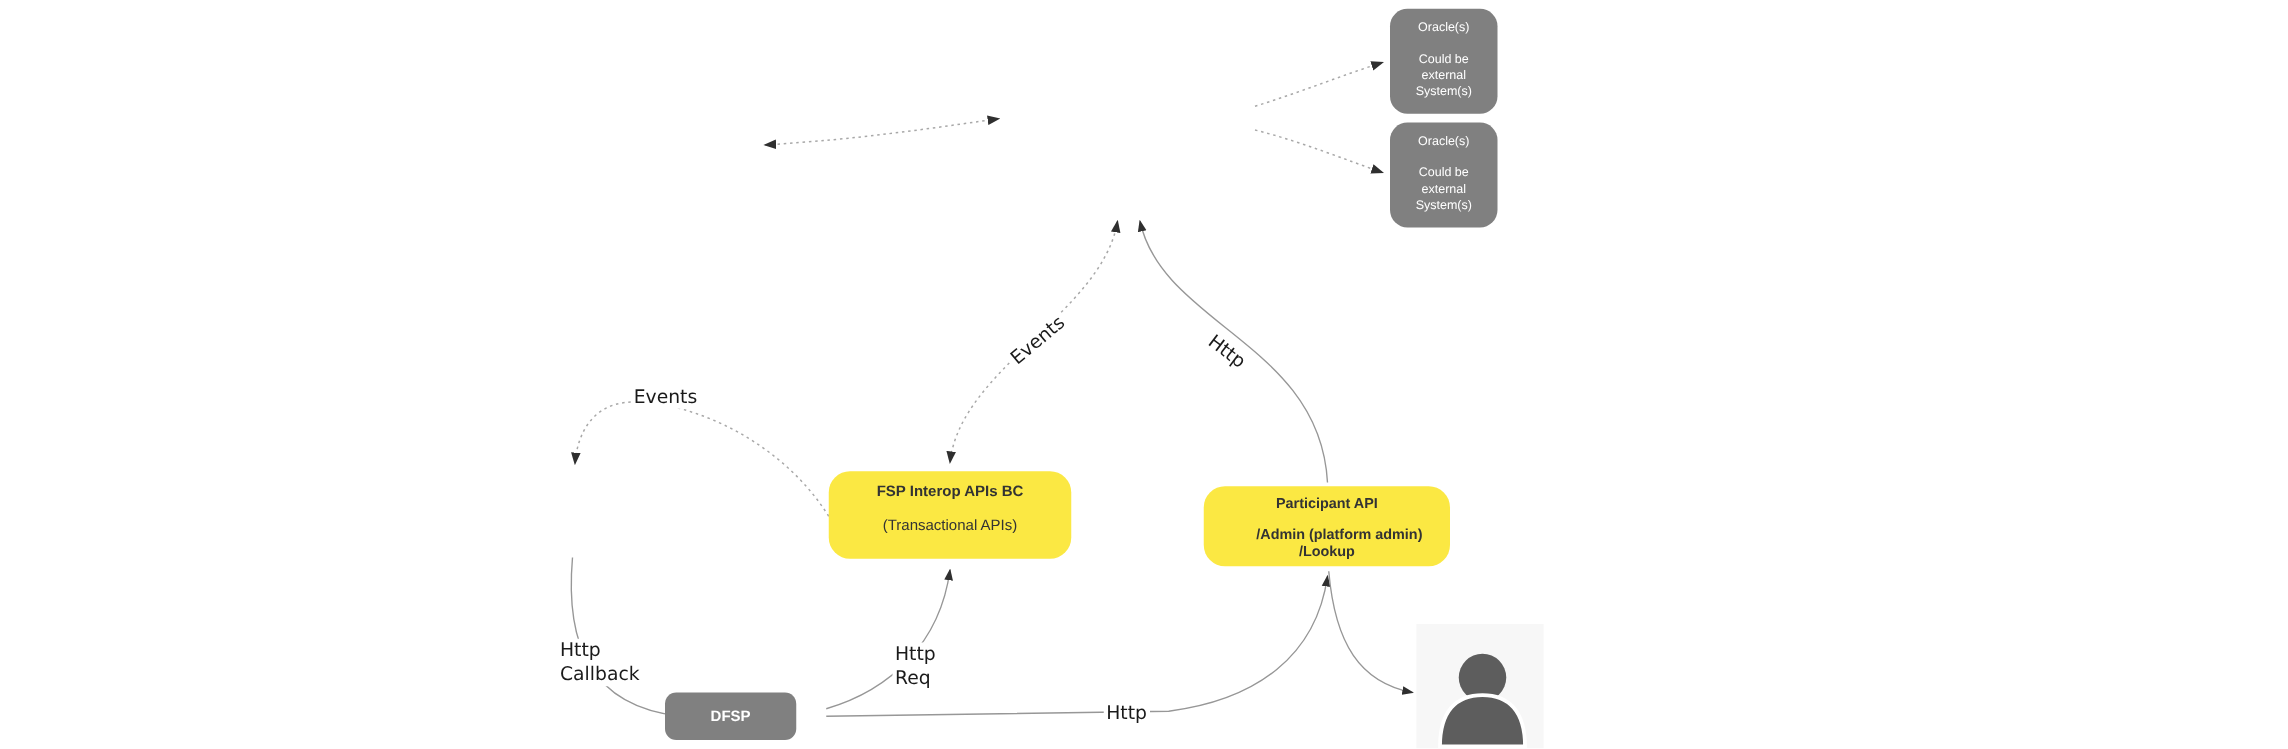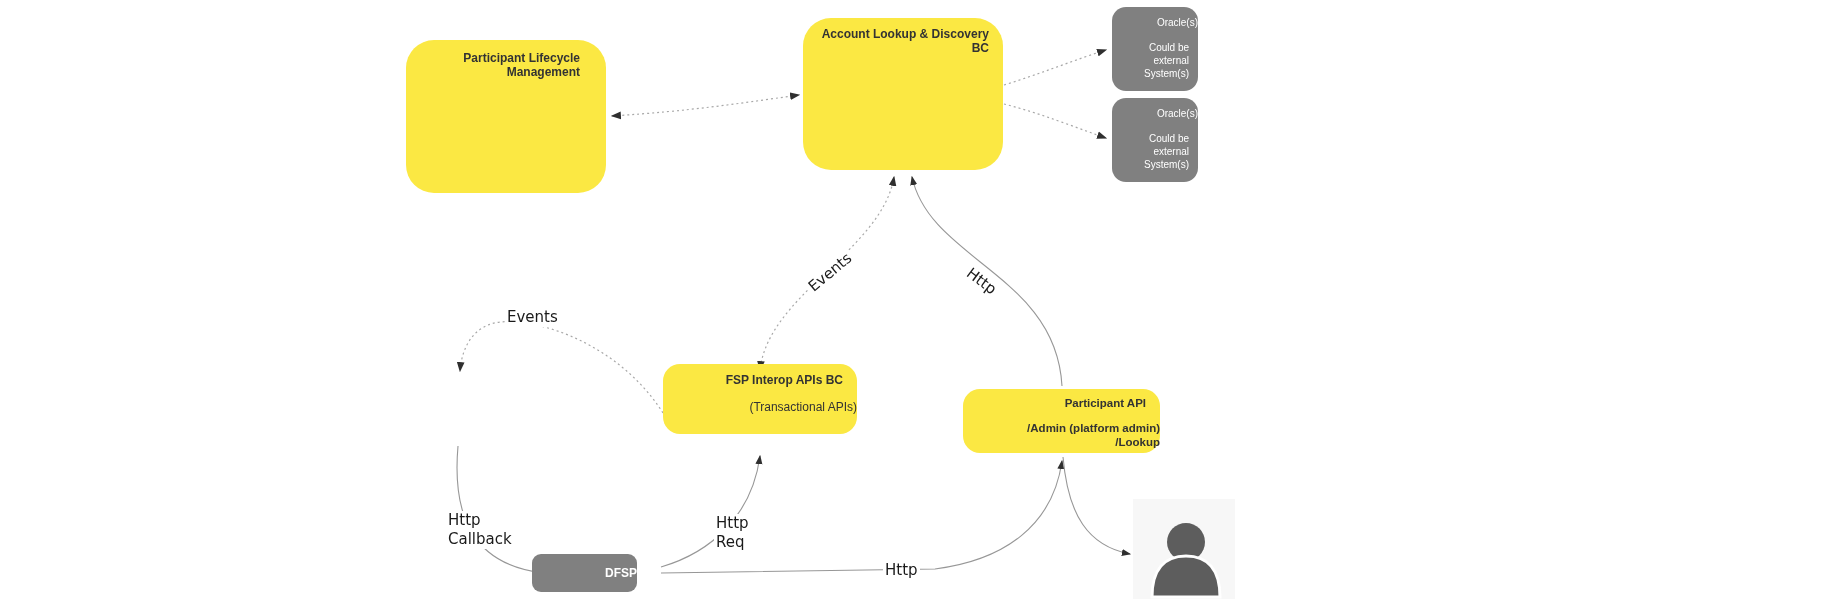--- a/index.html
+++ b/index.html
@@ -4,21 +4,21 @@
 <style>
   html,body{margin:0;padding:0;background:#fff;}
   #canvas{
     position:relative;width:1830px;height:599px;background:#fff;
     overflow:hidden;font-family:"Liberation Sans",sans-serif;
   }
   #edges{position:absolute;left:0;top:0;width:1830px;height:599px;}
   .edge-solid{fill:none;stroke:var(--edge-solid);stroke-width:1.1;}
   .edge-dotted{fill:none;stroke:var(--edge-dotted);stroke-width:1.2;stroke-dasharray:2 3;}
   .node{
-    position:absolute;box-sizing:border-box;text-align:right;
+    position:absolute;box-sizing:border-box;text-align:center;
     color:var(--node-text);font-weight:bold;font-size:12px;line-height:1.2;
   }
   .node.yellow{background:var(--yellow);}
   .node.gray{background:var(--gray);color:#fff;}
   .node-title{padding:0 14px;}
   .node-sub{font-weight:normal;}
   .edge-label{
     position:absolute;font-family:"DejaVu Sans","Liberation Sans",sans-serif;
     font-size:15px;line-height:19px;color:var(--label-text);
     background:#fff;padding:0 2px;white-space:nowrap;
@@ -42,40 +42,34 @@
     <path class="edge-dotted" d="M 1004,104 C 1040,113 1074,127 1106,138" marker-end="url(#arrow)"></path>
     <path class="edge-dotted" d="M 894,177 C 882,250 768,295 760,370" marker-start="url(#arrow)" marker-end="url(#arrow)"></path>
     <path class="edge-solid" d="M 1062,386 C 1056,275 930,260 912,177" marker-end="url(#arrow)"></path>
     <path class="edge-dotted" d="M 663,413 C 620,345 540,318 500,322 C 475,325 462,345 460,371" marker-end="url(#arrow)"></path>
     <path class="edge-solid" d="M 458,446 C 452,515 472,565 544,573" marker-end="url(#arrow)"></path>
     <path class="edge-solid" d="M 661,567 C 712,552 752,515 760,456" marker-end="url(#arrow)"></path>
     <path class="edge-solid" d="M 661,573 L 935,569 C 1005,560 1053,525 1062,461" marker-end="url(#arrow)"></path>
     <path class="edge-solid" d="M 1063,457 C 1068,515 1088,546 1130,554" marker-end="url(#arrow)"></path>
   </svg>
 
-  <div class="node yellow" style="left:406px;top:40px;width:200px;height:153px;border-radius:28px;padding-top:11px;">
-    <div class="node-title" style="padding:0 26px;">Participant Lifecycle Management</div>
-  </div>
 
-  <div class="node yellow" style="left:803px;top:18px;width:200px;height:152px;border-radius:28px;padding-top:9px;">
-    <div class="node-title">Account Lookup &amp; Discovery BC</div>
-  </div>
 
   <div class="node gray" style="left:1112px;top:7px;width:86px;height:84px;border-radius:14px;padding-top:9px;font-size:10px;font-weight:normal;line-height:1.3;">
     <div>Oracle(s)</div>
     <div class="node-sub" style="margin-top:12px;padding:0 9px;">Could be external System(s)</div>
   </div>
 
   <div class="node gray" style="left:1112px;top:98px;width:86px;height:84px;border-radius:14px;padding-top:9px;font-size:10px;font-weight:normal;line-height:1.3;">
     <div>Oracle(s)</div>
     <div class="node-sub" style="margin-top:12px;padding:0 9px;">Could be external System(s)</div>
   </div>
 
 
-  <div class="node yellow" style="left:663px;top:364px;width:194px;height:70px;border-radius:17px;padding-top:9px;">
+  <div class="node yellow" style="left:663px;top:377px;width:194px;height:70px;border-radius:17px;padding-top:9px;">
     <div class="node-title">FSP Interop APIs BC</div>
     <div class="node-sub" style="margin-top:13px;">(Transactional APIs)</div>
   </div>
 
   <div class="node yellow" style="left:963px;top:389px;width:197px;height:64px;border-radius:17px;padding-top:8px;font-size:11.5px;">
     <div class="node-title">Participant API</div>
     <div style="margin-top:11px;margin-left:20px;">/Admin (platform admin)</div>
     <div>/Lookup</div>
   </div>
 

